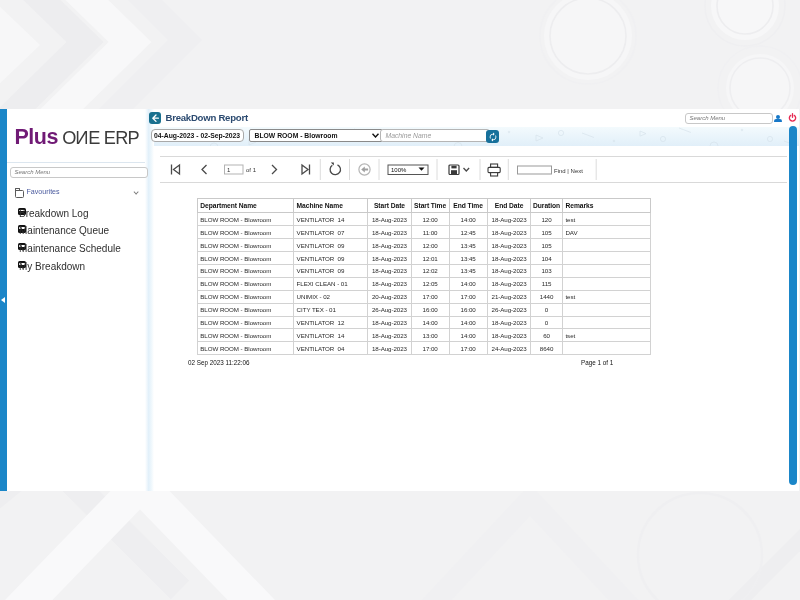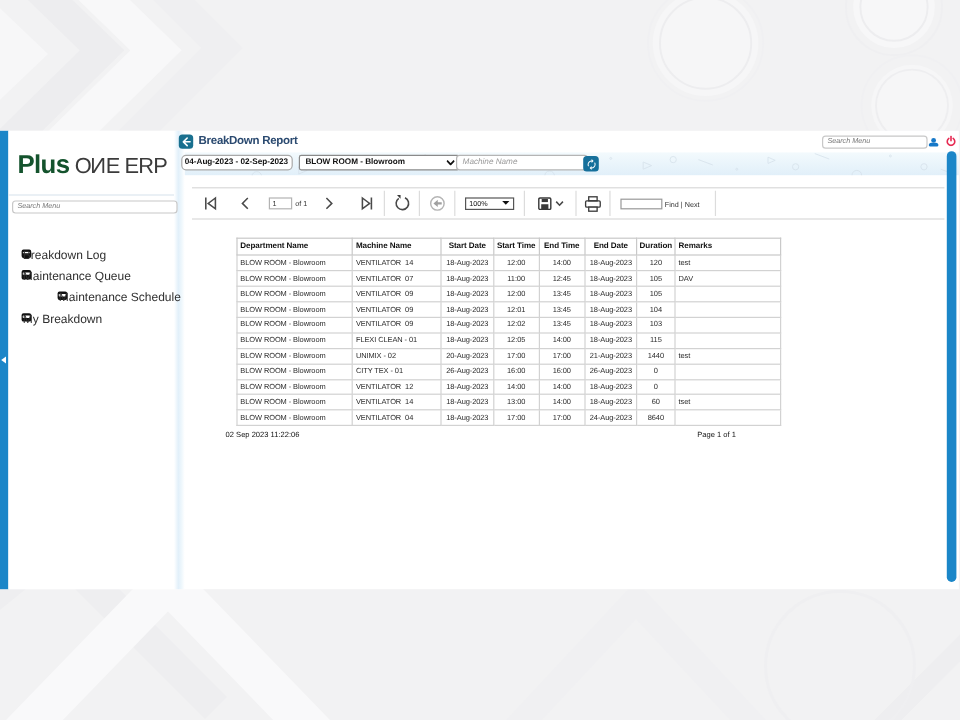--- a/index.html
+++ b/index.html
@@ -8,21 +8,21 @@
   svg{display:block;}
   
   #app{position:absolute;left:0;top:109px;width:799px;height:382px;background:#fff;}
   #bluebar{position:absolute;left:0;top:0;width:7px;height:382px;background:#1b86c8;}
   #sidearrow{position:absolute;left:1px;top:188px;width:0;height:0;border-top:3.5px solid transparent;border-bottom:3.5px solid transparent;border-right:4.5px solid #fff;}
   #sidebar{position:absolute;left:7px;top:0;width:138px;height:382px;background:#fff;}
   #sidestrip{position:absolute;left:145px;top:0;width:9px;height:382px;background:linear-gradient(90deg,#ffffff 0%,#e2f0fa 40%,#eef7fc 70%,#ffffff 100%);}
   #scrollthumb{position:absolute;left:789px;top:17px;width:8px;height:359px;background:#1b86c8;border-radius:4px;}
   
   #logo{position:absolute;left:7.5px;top:15.5px;white-space:nowrap;}
-  #logo .p{font-weight:bold;font-size:21.5px;color:#14532d;letter-spacing:-0.5px;}
+  #logo .p{font-weight:bold;font-size:21.5px;color:#701a75;letter-spacing:-0.5px;}
   #logo .o{font-weight:300;font-size:18.2px;color:#3b3b3b;letter-spacing:-0.75px;}
   #logo .n{display:inline-block;transform:scaleX(-1);}
   
   .searchbox{position:absolute;border:1px solid #c8c8c8;border-radius:3px;background:#fff;font-style:italic;color:#777;}
   
   #fav{position:absolute;left:0;top:77px;width:138px;height:16px;}
   #favfolder{position:absolute;left:7.5px;top:4px;width:7.6px;height:6px;border:1px solid #5a5a5a;border-radius:1px 1.5px 1.5px 1.5px;}
   #favfolder:before{content:"";position:absolute;left:-1px;top:-2.6px;width:3px;height:1.2px;border:1px solid #5a5a5a;border-bottom:none;border-radius:1px 1px 0 0;}
   #favtext{position:absolute;left:19.5px;top:2.2px;font-size:7.1px;color:#4a5a9e;}
   #favchev{position:absolute;left:126.5px;top:4.2px;width:5px;height:5px;}
@@ -78,29 +78,34 @@
   </div>
 
   <div id="app">
     <div id="sidestrip"></div>
     <div id="bluebar"></div>
     <div id="sidearrow"></div>
     <div id="sidebar">
       <div id="logo"><span class="p">Plus</span> <span class="o">O<span class="n">N</span>E ERP</span></div>
       <div style="position:absolute;left:0px;top:52.5px;width:138px;height:1px;background:#dce6ef;"></div>
       <div class="searchbox" style="left:2.5px;top:57.5px;width:132px;height:9px;font-size:6px;padding:0 0 0 4px;line-height:9px;">Search Menu</div>
+      <div id="fav">
+        <div id="favfolder"></div>
+        <div id="favtext">Favourites</div>
+        <div id="favchev"></div>
+      </div>
       <div class="mitem" style="top:97.5px;">
           <div class="micon"></div>
           <div class="mtext">Breakdown Log</div>
         </div>
       <div class="mitem" style="top:115.3px;">
           <div class="micon"></div>
           <div class="mtext">Maintenance Queue</div>
         </div>
-      <div class="mitem" style="top:133.1px;margin-left:30px;">
+      <div class="mitem" style="top:133.1px;">
           <div class="micon"></div>
           <div class="mtext">Maintenance Schedule</div>
         </div>
       <div class="mitem" style="top:150.9px;">
           <div class="micon"></div>
           <div class="mtext">My Breakdown</div>
         </div>
     </div>
 
     <div id="backbtn">

